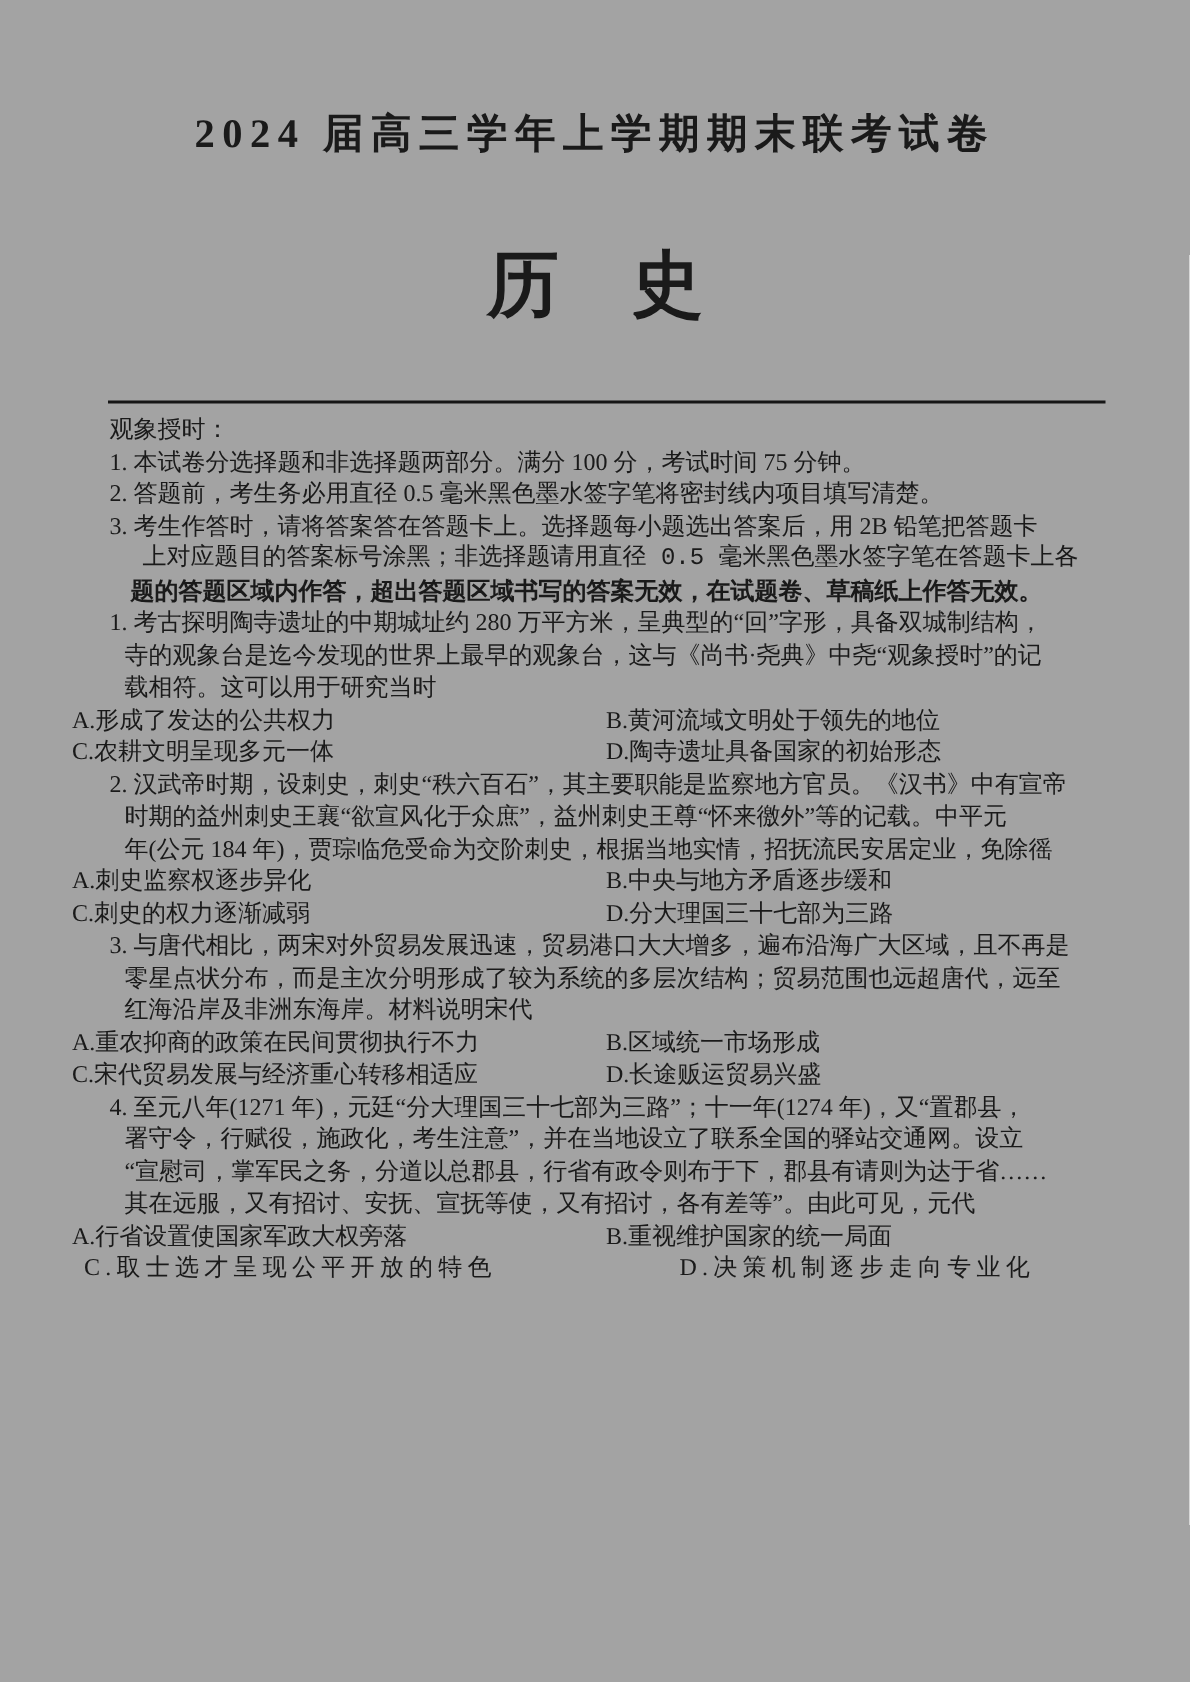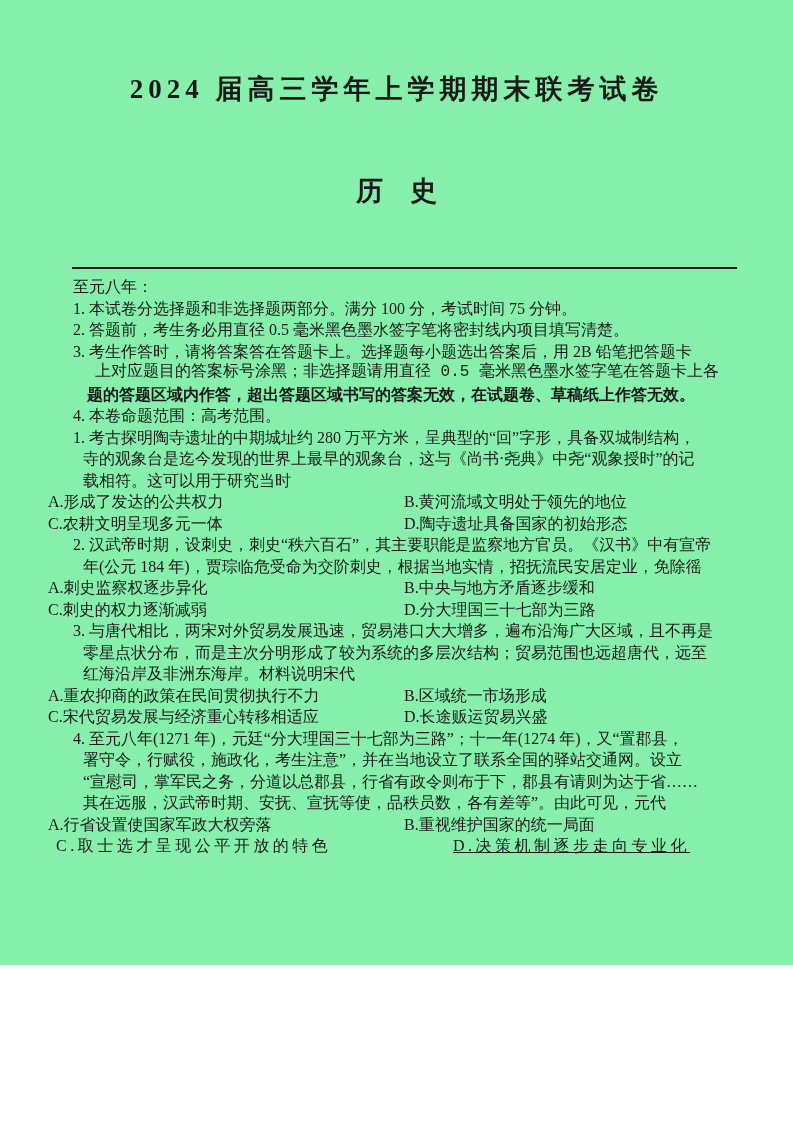--- a/index.html
+++ b/index.html
@@ -1,39 +1,39 @@
 <!DOCTYPE html>
 <html><head>
 <meta charset="utf-8">
 <style>
   html, body { margin: 0; padding: 0; background: #ffffff; }
   .page {
     position: relative;
     width: 793px;
-    height: 965px;
-    background: #86efac;
+    height: 1121px;
+    background: #a3a3a3;
     color: #1a1a1a;
     font-family: "Liberation Serif", "DejaVu Serif", serif;
     font-size: 16px;
     line-height: 21.5px;
     overflow: hidden;
   }
   .doc-title {
     padding-top: 72px;
     text-align: center;
     font-size: 27px;
     line-height: 34px;
     font-weight: bold;
     letter-spacing: 5px;
     white-space: nowrap;
   }
   .doc-subject {
     margin-top: 62px;
     text-align: center;
-    font-size: 27px;
+    font-size: 48px;
     line-height: 46px;
     font-weight: bold;
     white-space: nowrap;
   }
   .rule {
     margin: 53px 0 0 72px;
     width: 665px;
     border-top: 2px solid #161616;
     height: 0;
   }
@@ -41,59 +41,59 @@
   .notice { margin-top: 7px; }
   .section { margin-top: 27px; }
   .line { white-space: nowrap; }
   .n-i7  { margin-left: 0; }
   .n-i22 { margin-left: 22px; font-family: Liberation Mono, monospace; }
   .n-i14 { margin-left: 14px; font-weight: bold; }
   .s-i10 { margin-left: 10px; }
   .cont  { margin-left: 10px; }
   .opt-row { margin-left: -25px; white-space: nowrap; }
   .opt-a { display: inline-block; width: 356px; }
-  .opt-row.spread { margin-left: -17px; letter-spacing: 3.5px; text-decoration: underline; }
+  .opt-row.spread { margin-left: -17px; letter-spacing: 3.5px; }
   .opt-row.spread .opt-a { width: 397px; }
 </style>
 </head>
 <body>
 
 <div class="page">
 
   <div class="doc-title">2024 届高三学年上学期期末联考试卷</div>
   <div class="doc-subject">历　史</div>
   <div class="rule"></div>
 
   <div class="content">
 
     <div class="notice">
-      <div class="line">至元八年：</div>
+      <div class="line">观象授时：</div>
       <div class="line">1. 本试卷分选择题和非选择题两部分。满分 100 分，考试时间 75 分钟。</div>
       <div class="line">2. 答题前，考生务必用直径 0.5 毫米黑色墨水签字笔将密封线内项目填写清楚。</div>
       <div class="line n-i7">3. 考生作答时，请将答案答在答题卡上。选择题每小题选出答案后，用 2B 铅笔把答题卡</div>
       <div class="line n-i22">上对应题目的答案标号涂黑；非选择题请用直径 0.5 毫米黑色墨水签字笔在答题卡上各</div>
       <div class="line n-i14">题的答题区域内作答，超出答题区域书写的答案无效，在试题卷、草稿纸上作答无效。</div>
-      <div class="line">4. 本卷命题范围：高考范围。</div>
     </div>
 
 
     <div class="question">
       <div class="line">1. 考古探明陶寺遗址的中期城址约 280 万平方米，呈典型的“回”字形，具备双城制结构，</div>
       <div class="line cont">寺的观象台是迄今发现的世界上最早的观象台，这与《尚书·尧典》中尧“观象授时”的记</div>
       <div class="line cont">载相符。这可以用于研究当时</div>
       <div class="opt-row">
         <span class="opt-a">A.形成了发达的公共权力</span><span>B.黄河流域文明处于领先的地位</span>
       </div>
       <div class="opt-row">
         <span class="opt-a">C.农耕文明呈现多元一体</span><span>D.陶寺遗址具备国家的初始形态</span>
       </div>
     </div>
 
     <div class="question">
       <div class="line">2. 汉武帝时期，设刺史，刺史“秩六百石”，其主要职能是监察地方官员。《汉书》中有宣帝</div>
+      <div class="line cont">时期的益州刺史王襄“欲宣风化于众庶”，益州刺史王尊“怀来徼外”等的记载。中平元</div>
       <div class="line cont">年(公元 184 年)，贾琮临危受命为交阶刺史，根据当地实情，招抚流民安居定业，免除徭</div>
       <div class="opt-row">
         <span class="opt-a">A.刺史监察权逐步异化</span><span>B.中央与地方矛盾逐步缓和</span>
       </div>
       <div class="opt-row">
         <span class="opt-a">C.刺史的权力逐渐减弱</span><span>D.分大理国三十七部为三路</span>
       </div>
     </div>
 
     <div class="question">
@@ -105,21 +105,21 @@
       </div>
       <div class="opt-row">
         <span class="opt-a">C.宋代贸易发展与经济重心转移相适应</span><span>D.长途贩运贸易兴盛</span>
       </div>
     </div>
 
     <div class="question">
       <div class="line">4. 至元八年(1271 年)，元廷“分大理国三十七部为三路”；十一年(1274 年)，又“置郡县，</div>
       <div class="line cont">署守令，行赋役，施政化，考生注意”，并在当地设立了联系全国的驿站交通网。设立</div>
       <div class="line cont">“宣慰司，掌军民之务，分道以总郡县，行省有政令则布于下，郡县有请则为达于省……</div>
-      <div class="line cont">其在远服，汉武帝时期、安抚、宣抚等使，品秩员数，各有差等”。由此可见，元代</div>
+      <div class="line cont">其在远服，又有招讨、安抚、宣抚等使，又有招讨，各有差等”。由此可见，元代</div>
       <div class="opt-row">
         <span class="opt-a">A.行省设置使国家军政大权旁落</span><span>B.重视维护国家的统一局面</span>
       </div>
       <div class="opt-row spread">
         <span class="opt-a">C.取士选才呈现公平开放的特色</span><span>D.决策机制逐步走向专业化</span>
       </div>
     </div>
 
   </div>
 </div>

